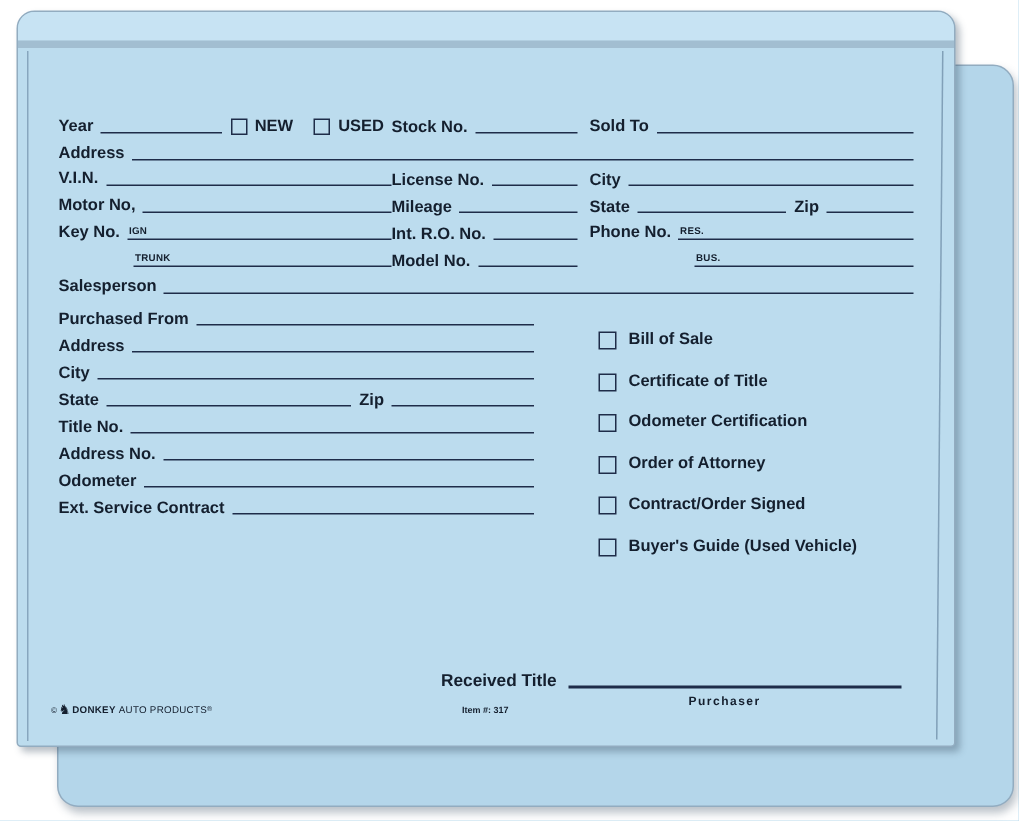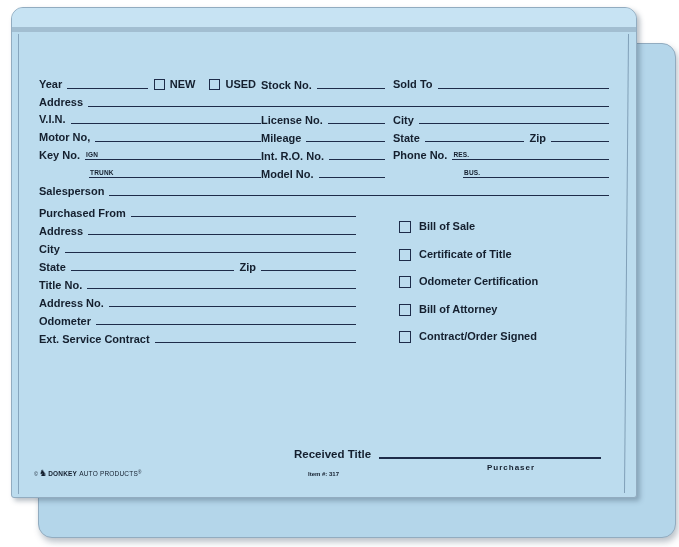--- a/index.html
+++ b/index.html
@@ -49,21 +49,21 @@
   
   .checks{position:absolute;left:387px;top:213px;}
   .chk{display:flex;align-items:flex-start;height:12px;margin-bottom:15.5px;}
   .cbx{width:12px;height:12px;border:1.7px solid var(--rule);margin-right:8px;background:transparent;}
   .clabel{color:var(--ink);font-weight:bold;font-size:11px;line-height:1;white-space:nowrap;}
   
   .received{position:absolute;left:282px;top:436px;width:307px;}
   .rrow{display:flex;align-items:flex-end;height:16px;text-align:right;}
   .rlbl{color:var(--ink);font-weight:bold;font-size:11.5px;line-height:1;white-space:nowrap;padding-right:8px;}
   .rline{flex:1;border-bottom:2px solid var(--rule);margin-bottom:1px;height:10px;}
-  .purchaser{position:absolute;left:165px;top:19px;color:var(--ink);font-weight:bold;font-size:8px;letter-spacing:1px;margin-left:28px;}
+  .purchaser{position:absolute;left:165px;top:19px;color:var(--ink);font-weight:bold;font-size:8px;letter-spacing:1px;}
   
   .brand{position:absolute;left:22px;top:461px;display:flex;align-items:flex-end;color:var(--ink);line-height:1;}
   .cop{font-size:5.5px;margin-right:1px;}
   .donkey{font-size:9px;margin:0 1px -1px 0;}
   .bname{font-size:6.5px;font-weight:bold;letter-spacing:.2px;}
   .brest{font-size:6.5px;margin-left:2px;letter-spacing:.2px;}
   .breg{font-size:4.5px;margin-bottom:2px;}
   .itemno{position:absolute;left:296px;top:463px;color:var(--ink);font-size:6px;font-weight:bold;}
 </style>
 </head>
@@ -227,25 +227,29 @@
     <div class="chk">
       <span class="cbx"></span>
       <span class="clabel">Certificate of Title</span>
     </div>
     <div class="chk">
       <span class="cbx"></span>
       <span class="clabel">Odometer Certification</span>
     </div>
     <div class="chk">
       <span class="cbx"></span>
-      <span class="clabel">Bill of Attorney</span>
+      <span class="clabel">Order of Attorney</span>
     </div>
     <div class="chk">
       <span class="cbx"></span>
       <span class="clabel">Contract/Order Signed</span>
+    </div>
+    <div class="chk">
+      <span class="cbx"></span>
+      <span class="clabel">Buyer's Guide (Used Vehicle)</span>
     </div>
   </div>
 
   <div class="received">
     <div class="rrow">
       <span class="rlbl">Received Title</span>
       <span class="rline"></span>
     </div>
     <span class="purchaser">Purchaser</span>
   </div>

